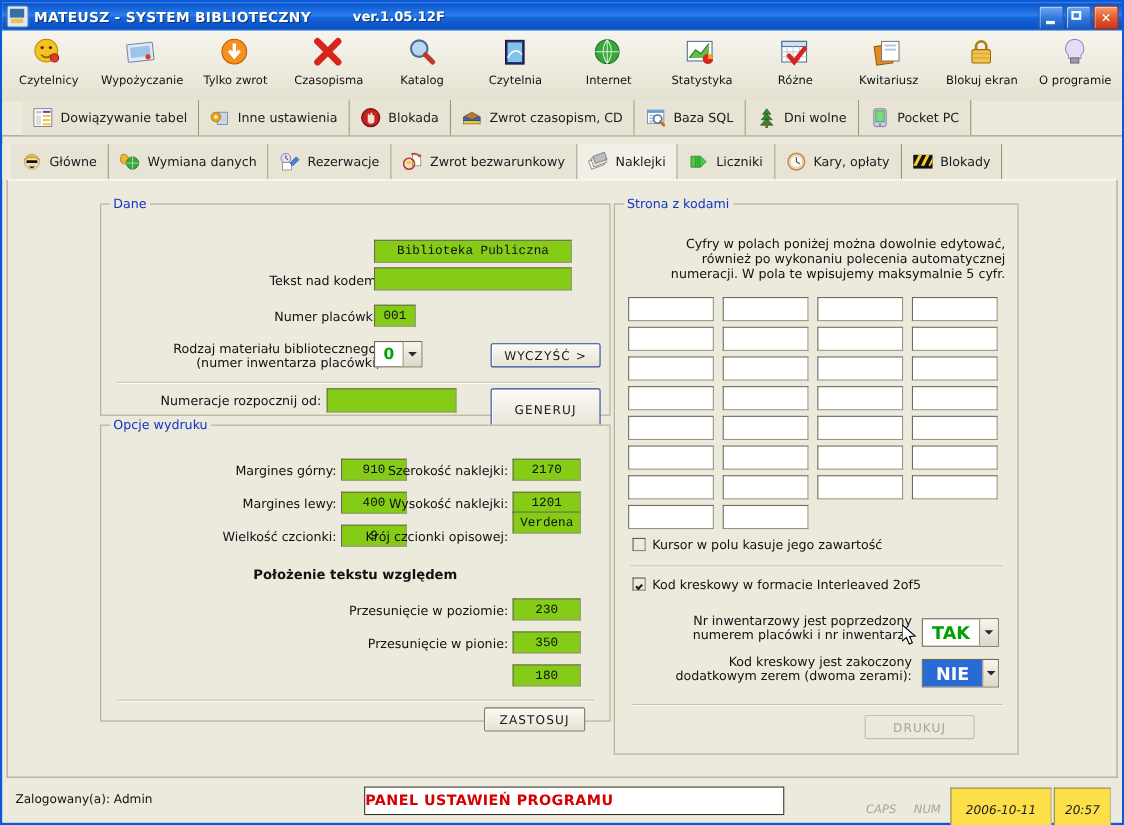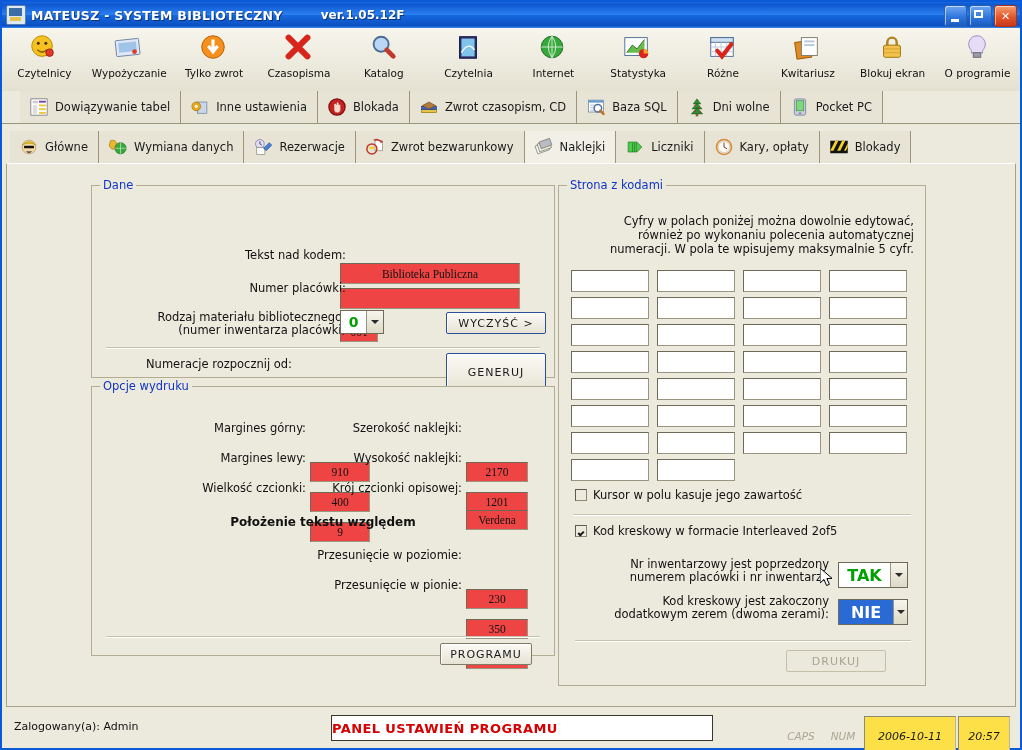--- a/index.html
+++ b/index.html
@@ -62,23 +62,23 @@
   .tabrow.r2 .lead{width:8px;}
 
   
   .client{position:absolute;left:4px;top:161px;width:1010px;height:544px;
           background:#ece9dd;border:1px solid #a8a28a;border-top-color:#fff;box-sizing:border-box;}
 
   fieldset.grp{position:absolute;margin:0;padding:0;border:1px solid #b3ad93;background:#ece9dd;}
   fieldset.grp > legend{color:#1135c6;font-size:11.5px;padding:0 3px;margin-left:8px;}
 
   .lbl{font-size:11.5px;color:#111;text-align:right;}
-  .tfield{background:#ef4444;border:1px solid #9a9580;border-top-color:#6f6a58;border-left-color:#6f6a58;
+  .tfield{background:#84cc16;border:1px solid #9a9580;border-top-color:#6f6a58;border-left-color:#6f6a58;
           font-size:11.5px;color:#111;box-sizing:border-box;
-          display:flex;align-items:center;justify-content:center;font-family:Liberation Serif, serif;margin-top:45px;}
+          display:flex;align-items:center;justify-content:center;font-family:Liberation Mono, monospace;}
   .tfield.c{justify-content:center;}
   .btn{background:linear-gradient(to bottom,#fbfaf4,#e6e3d4);border:1px solid #7e7a66;
        border-radius:2px;font-size:11px;color:#1a1a1a;letter-spacing:1px;
        display:flex;align-items:center;justify-content:center;box-sizing:border-box;
        box-shadow:inset 1px 1px 0 #fff;cursor:default;}
   .btn.blueframe{border:1px solid #2a4f9b;}
   .btn.disabled{color:#a9a592;border:1px solid #c3bfa9;box-shadow:none;background:#ebe8dc;}
 
   .combo{display:flex;align-items:stretch;border:1px solid #6f6a58;background:#fff;box-sizing:border-box;}
   .combo .val{flex:1 1 auto;display:flex;align-items:center;justify-content:center;
@@ -430,21 +430,21 @@
       <div class="lbl" style="position:absolute;left:180px;top:155px;width:190px;">Przesunięcie w poziomie:</div>
       <div class="tfield c" style="position:absolute;left:374px;top:151px;width:62px;height:20px;">230</div>
 
       <div class="lbl" style="position:absolute;left:180px;top:185px;width:190px;">Przesunięcie w pionie:</div>
       <div class="tfield c" style="position:absolute;left:374px;top:181px;width:62px;height:20px;">350</div>
 
       <div class="tfield c" style="position:absolute;left:374px;top:211px;width:62px;height:20px;">180</div>
 
       <div class="hr" style="left:14px;top:243px;width:434px;"></div>
 
-      <div class="btn" style="position:absolute;left:348px;top:250px;width:92px;height:22px;">PROGRAMU</div>
+      <div class="btn" style="position:absolute;left:348px;top:250px;width:92px;height:22px;">ZASTOSUJ</div>
     </fieldset>
 
     <fieldset class="grp" style="left:551px;top:14px;width:366px;height:506px;">
       <legend>Strona z kodami</legend>
 
       <div style="position:absolute;left:15px;top:22px;width:340px;line-height:14px;font-size:11.5px;color:#111;text-align:right;">
         <div>Cyfry w polach poniżej można dowolnie edytować,</div>
         <div>również po wykonaniu polecenia automatycznej</div>
         <div>numeracji. W pola te wpisujemy maksymalnie 5 cyfr.</div>
       </div>

